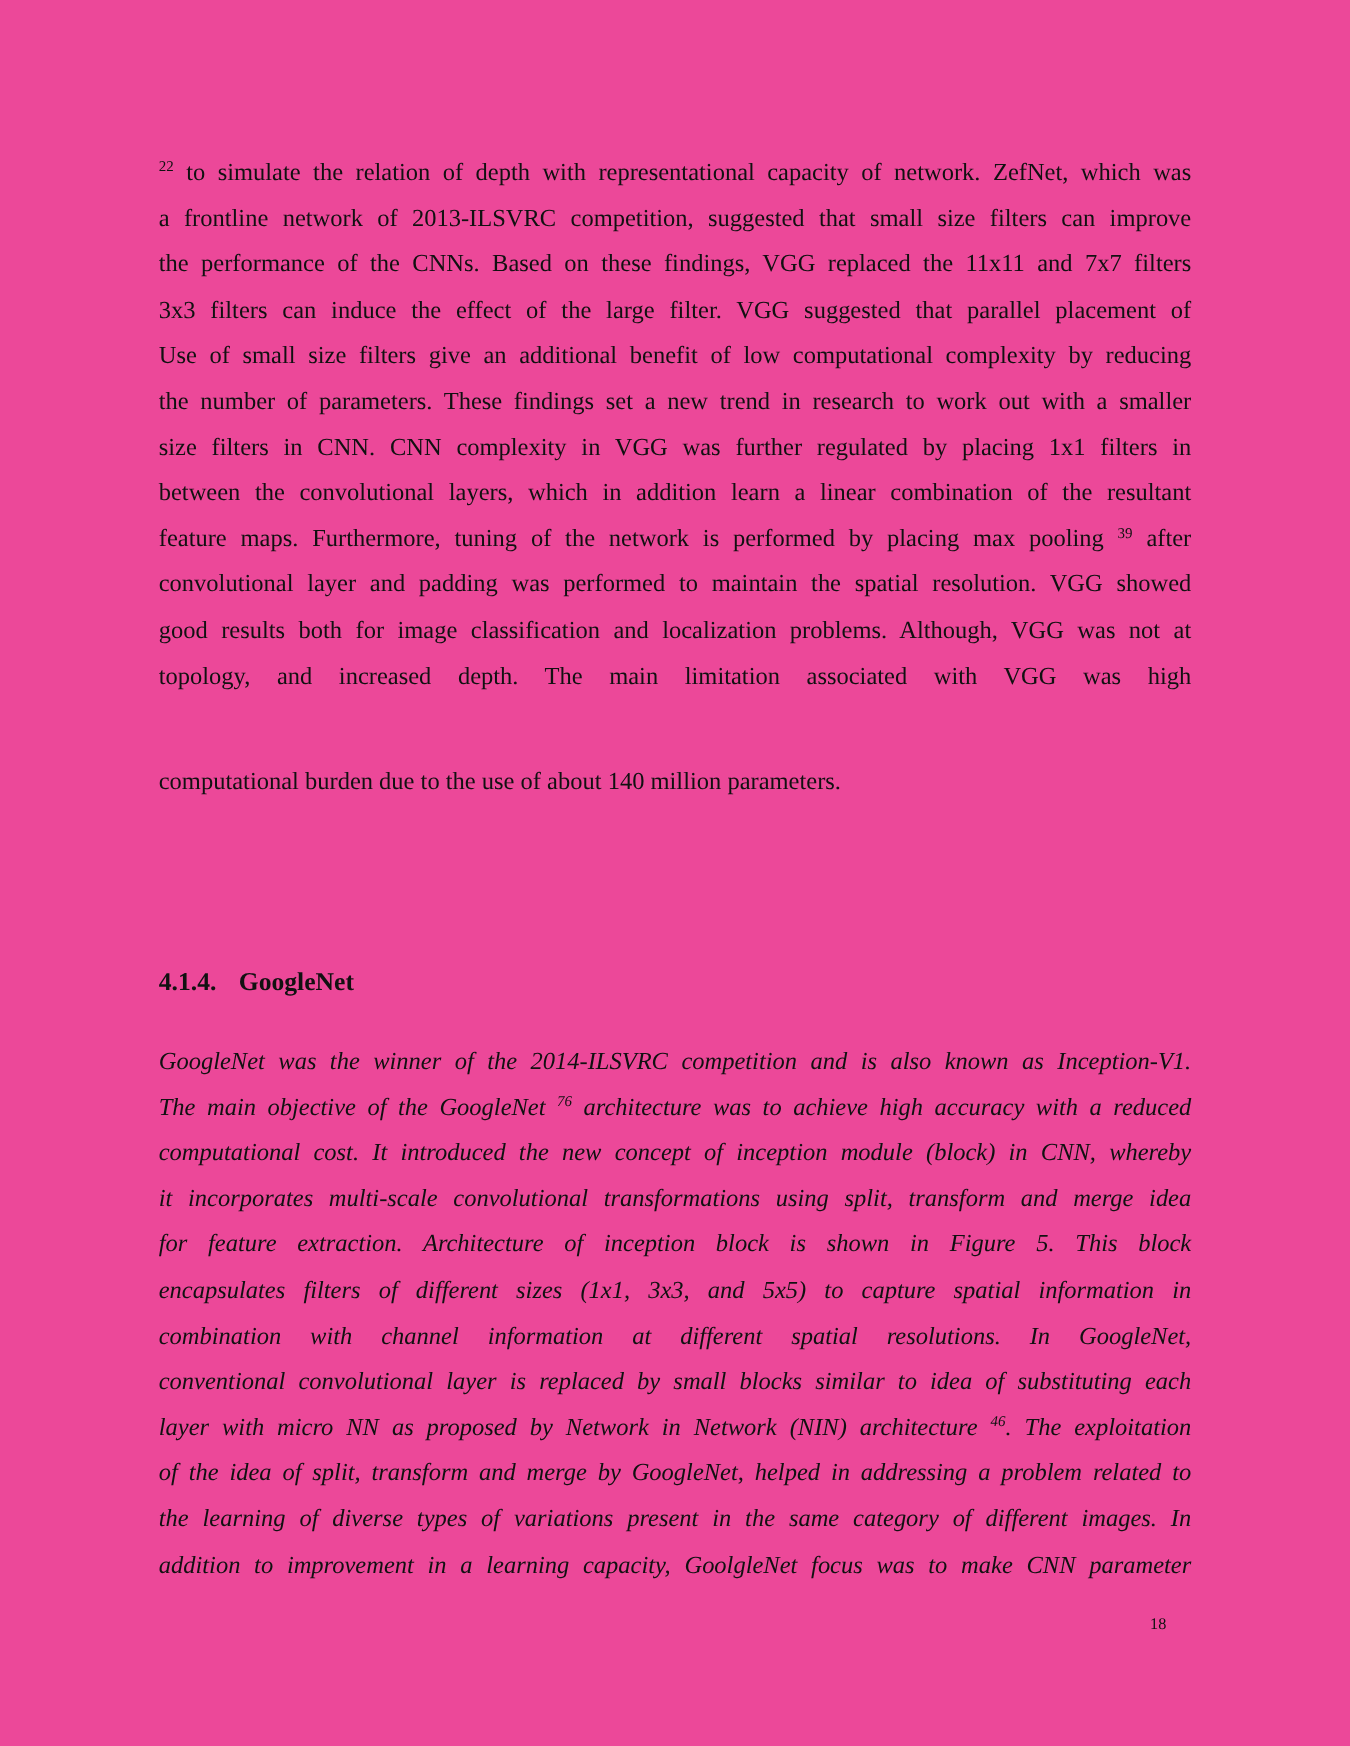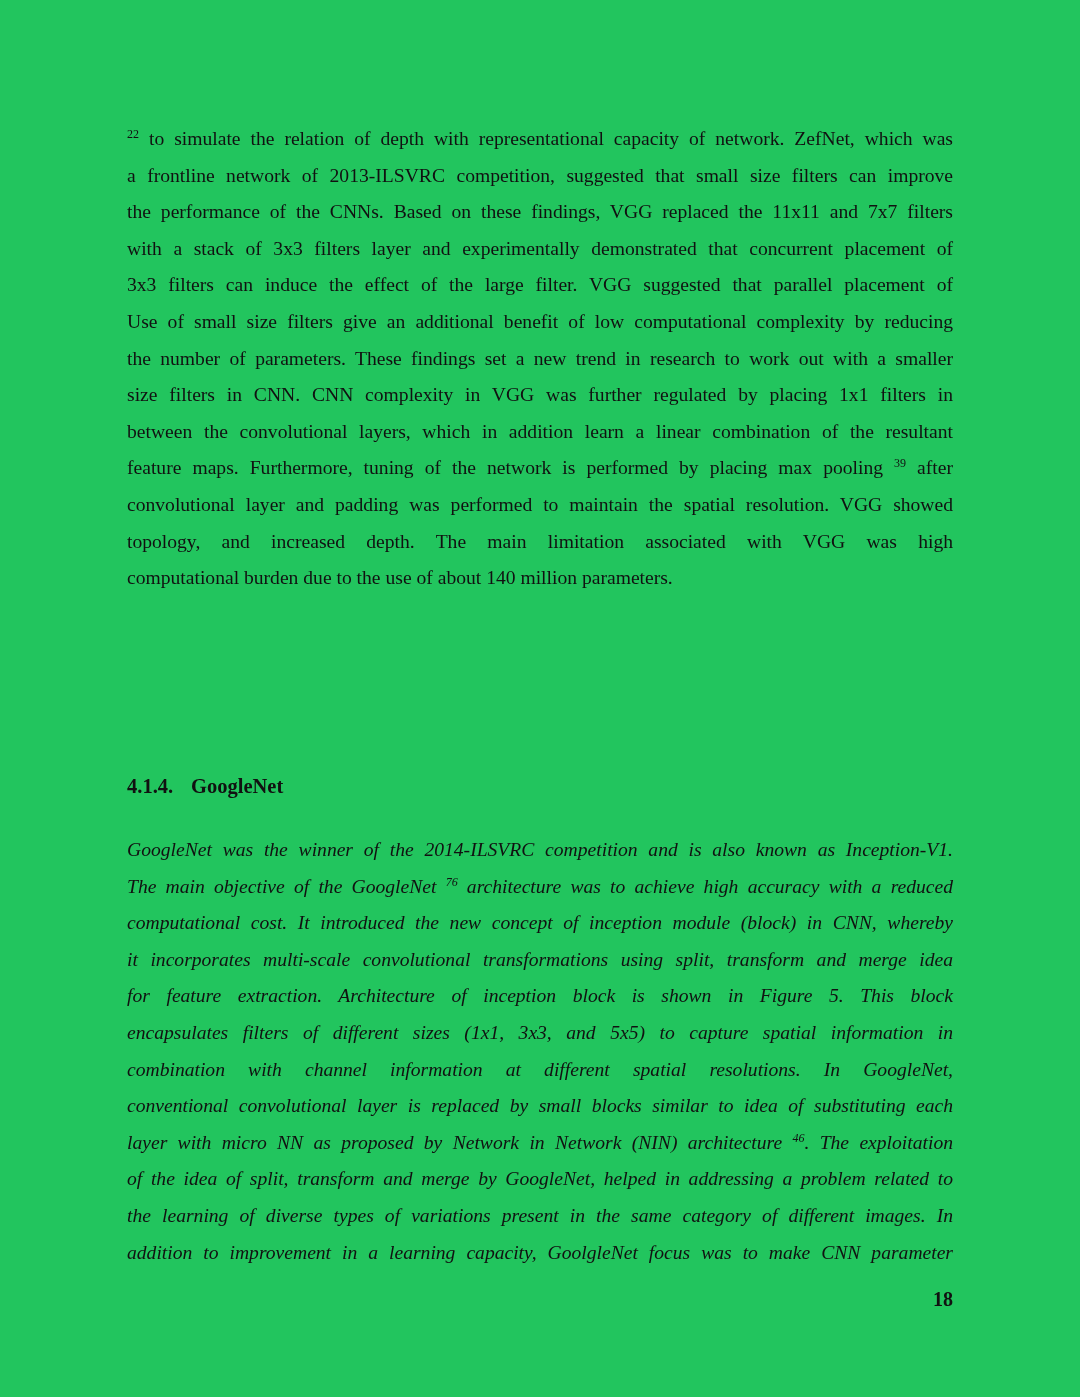--- a/index.html
+++ b/index.html
@@ -13,40 +13,41 @@
       position: relative;
       overflow: hidden;
       font-family: "Liberation Serif", "DejaVu Serif", serif;
       color: #111111;
     }
     .page {
       position: absolute;
       left: 0; top: 0;
       width: 1080px;
       height: 1397px;
-      background: #22c55e;
+      background: #ec4899;
     }
     .text-block {
       position: absolute;
       left: 127px;
       width: 826px;
     }
     .line {
       display: block;
       height: 36.6px;
       line-height: 36.6px;
       font-size: 19.6px;
       white-space: nowrap;
       text-align: justify;
       text-align-last: justify;
       overflow: visible;
     }
     .line.last {
       text-align: center;
       text-align-last: left;
+      margin-top: 48px;
     }
     sup {
       font-size: 12px;
       vertical-align: 7px;
       line-height: 0;
     }
     #para1 { top: 121px; }
     #heading {
       position: absolute;
       left: 127px;
@@ -59,43 +60,42 @@
     #heading .num {
       display: inline-block;
       width: 64px;
     }
     #para2 { top: 832px; font-style: italic; }
     #page-number {
       position: absolute;
       left: 920px;
       width: 33px;
       top: 1284px;
-      font-size: 20px;
+      font-size: 13px;
       line-height: 30px;
-      text-align: right;
-      font-weight: bold;
+      text-align: left;
     }
   </style>
 </head>
 <body>
 
 <div class="page">
 
   <div class="text-block" id="para1">
       <div class="line"><span></span><sup>22</sup><span> to simulate the relation of depth with representational capacity of network. ZefNet, which was</span></div>
       <div class="line"><span>a frontline network of 2013-ILSVRC competition, suggested that small size filters can improve</span></div>
       <div class="line"><span>the performance of the CNNs. Based on these findings, VGG replaced the 11x11 and 7x7 filters</span></div>
-      <div class="line"><span>with a stack of 3x3 filters layer and experimentally demonstrated that concurrent placement of</span></div>
       <div class="line"><span>3x3 filters can induce the effect of the large filter. VGG suggested that parallel placement of</span></div>
       <div class="line"><span>Use of small size filters give an additional benefit of low computational complexity by reducing</span></div>
       <div class="line"><span>the number of parameters. These findings set a new trend in research to work out with a smaller</span></div>
       <div class="line"><span>size filters in CNN. CNN complexity in VGG was further regulated by placing 1x1 filters in</span></div>
       <div class="line"><span>between the convolutional layers, which in addition learn a linear combination of the resultant</span></div>
       <div class="line"><span>feature maps. Furthermore, tuning of the network is performed by placing max pooling </span><sup>39</sup><span> after</span></div>
       <div class="line"><span>convolutional layer and padding was performed to maintain the spatial resolution. VGG showed</span></div>
+      <div class="line"><span>good results both for image classification and localization problems. Although, VGG was not at</span></div>
       <div class="line"><span>topology, and increased depth. The main limitation associated with VGG was high</span></div>
       <div class="line last"><span>computational burden due to the use of about 140 million parameters.</span></div>
     </div>
 
   <div id="heading">
     <span class="num">4.1.4.</span><span>GoogleNet</span>
   </div>
 
   <div class="text-block" id="para2">
       <div class="line"><span>GoogleNet was the winner of the 2014-ILSVRC competition and is also known as Inception-V1.</span></div>

